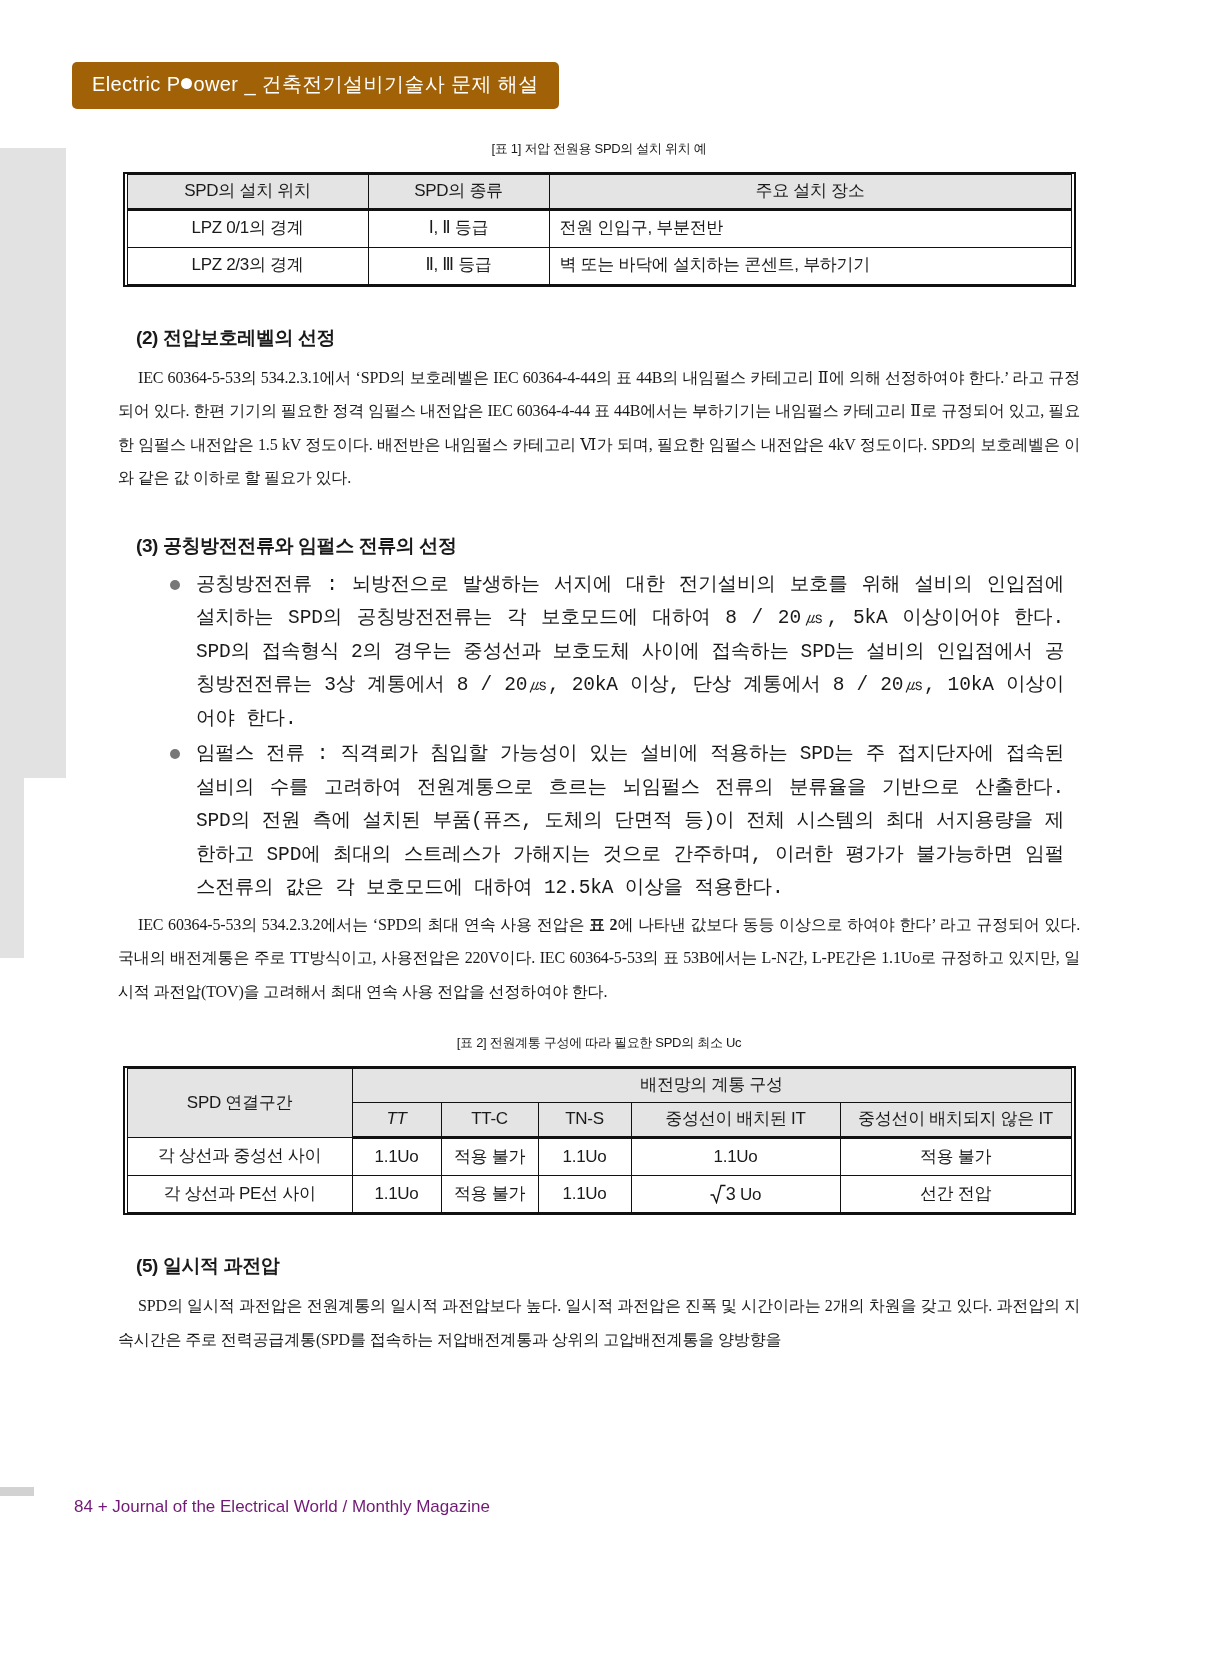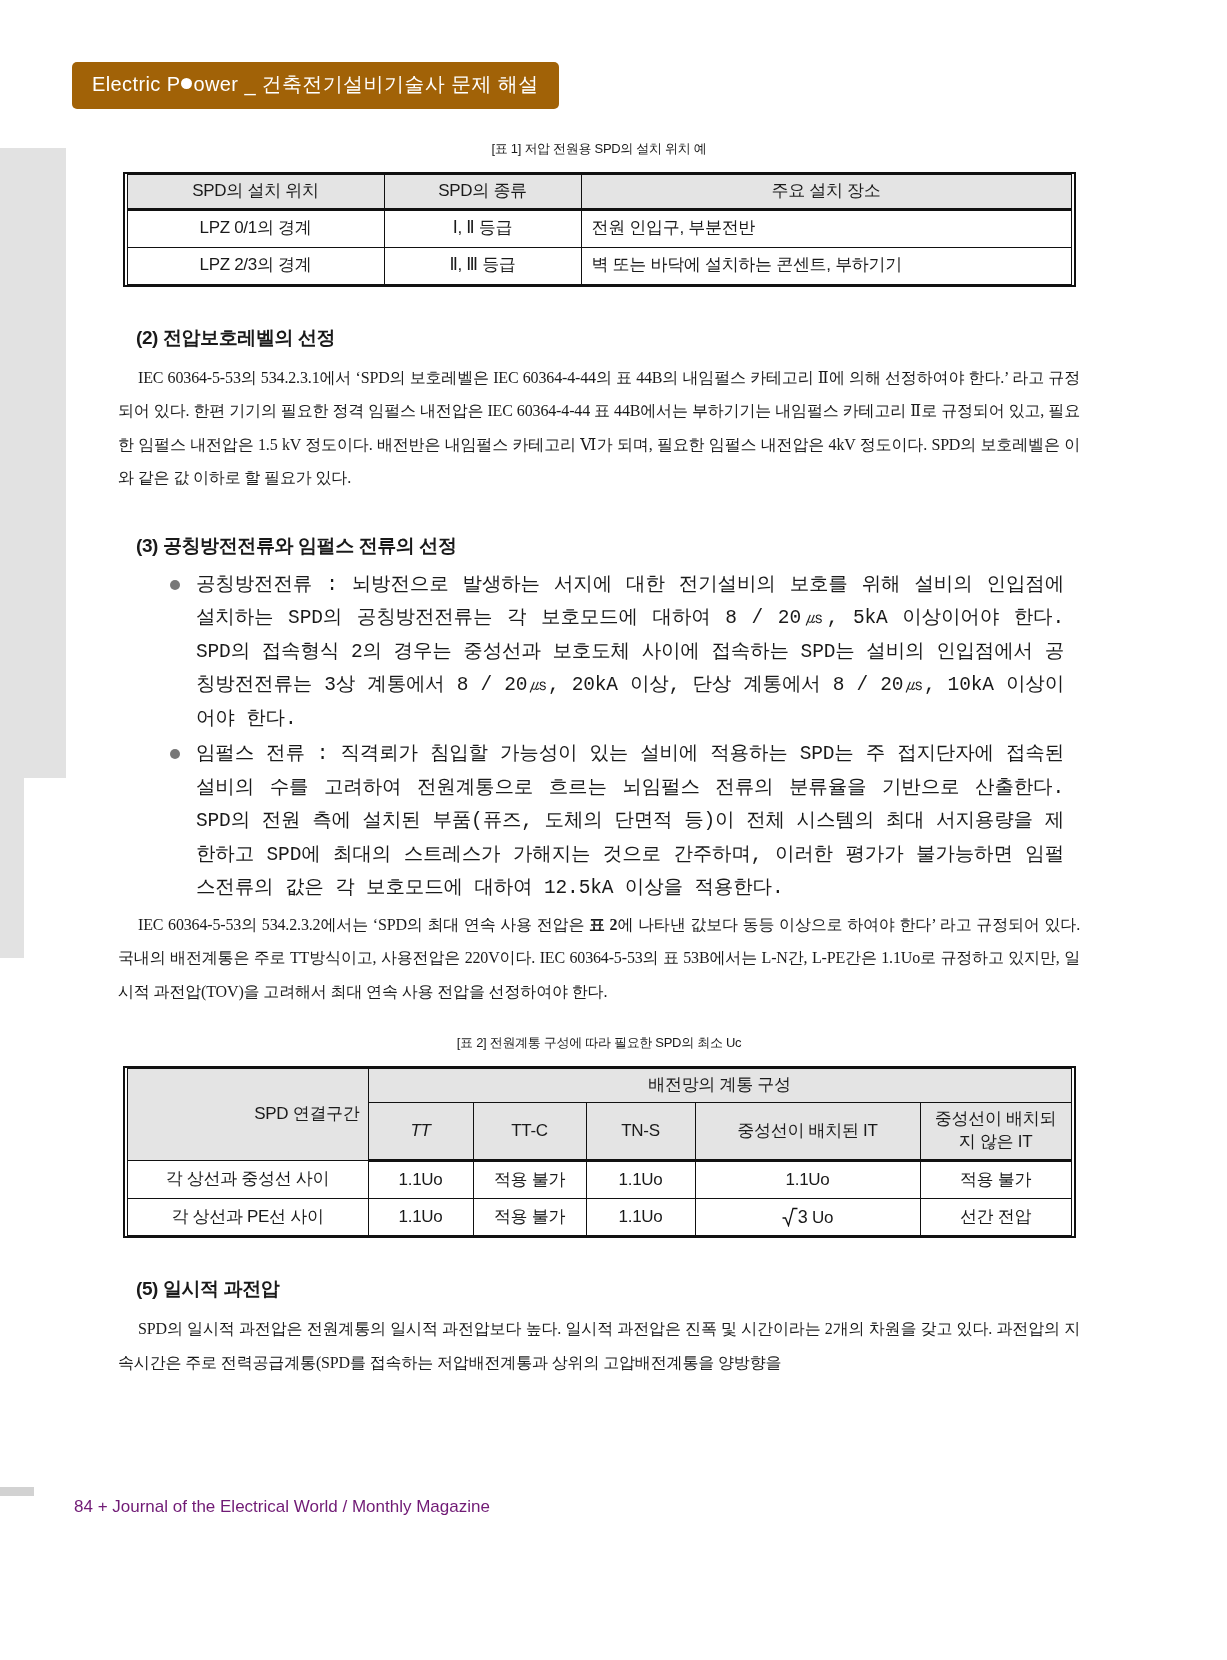--- a/index.html
+++ b/index.html
@@ -48,21 +48,21 @@
   table.doc{
     border-collapse:collapse;
     width:945px;
     margin:0 auto;
     font-family:"Liberation Sans","DejaVu Sans",sans-serif;
     font-size:17px;
     letter-spacing:-0.3px;
   }
   table.doc td,table.doc th{
     border:1.4px solid #111;
-    padding:5px 8px;
+    padding:5px 0;
     font-weight:normal;
     line-height:1.35;
     margin-top:9px;
   }
   table.doc thead td,table.doc thead th{background:#e4e4e4;text-align:center;}
   table.doc .thick-under td{border-bottom-width:3.5px;}
   table.doc .c{text-align:center;}
   table.doc .l{text-align:left;padding-left:10px;}
   table.doc tbody td{height:26px;}
   .outer-frame{border:2.6px solid #111;width:949px;margin:0 auto;padding:0;}
@@ -171,21 +171,21 @@
 
     <p class="body"><span>IEC 60364-5-53의 534.2.3.2에서는 ‘SPD의 최대 연속 사용 전압은 </span><span class="bold">표 2</span><span>에 나타낸 값보다 동등 이상으로 하여야 한다’ 라고 규정되어 있다. 국내의 배전계통은 주로 TT방식이고, 사용전압은 220V이다. IEC 60364-5-53의 표 53B에서는 L-N간, L-PE간은 1.1Uo로 규정하고 있지만, 일시적 과전압(TOV)을 고려해서 최대 연속 사용 전압을 선정하여야 한다.</span></p>
 
     <div class="sec-gap"></div>
 
     <div class="tbl-caption">[표 2] 전원계통 구성에 따라 필요한 SPD의 최소 Uc</div>
     <div class="outer-frame">
       <table class="doc">
         <thead>
           <tr>
-            <td rowspan="2" style="width:224px;vertical-align:middle;text-align:right;">SPD 연결구간</td>
+            <td rowspan="2" style="width:224px;vertical-align:middle;">SPD 연결구간</td>
             <td colspan="5">배전망의 계통 구성</td>
           </tr>
           <tr class="thick-under">
             <td style="width:88px;font-style:italic;">TT</td>
             <td style="width:96px;">TT-C</td>
             <td style="width:92px;">TN-S</td>
             <td style="width:208px;">중성선이 배치된 IT</td>
             <td>중성선이 배치되지 않은 IT</td>
           </tr>
         </thead>

